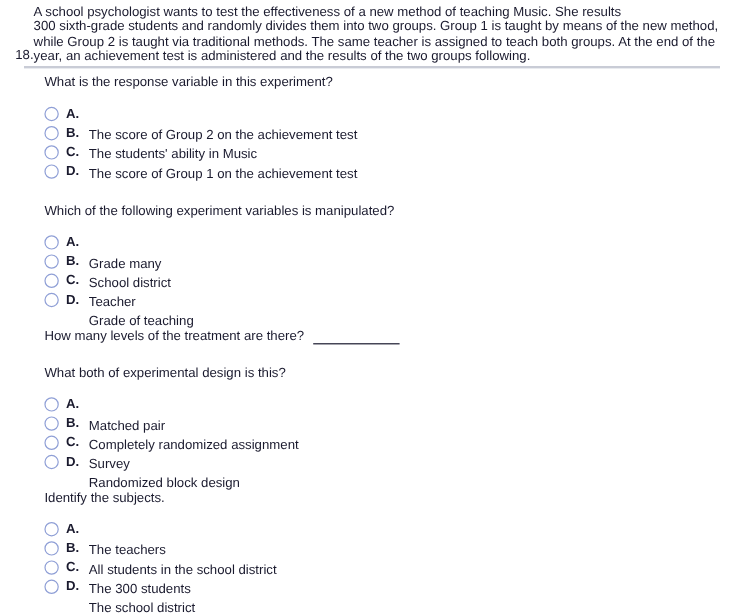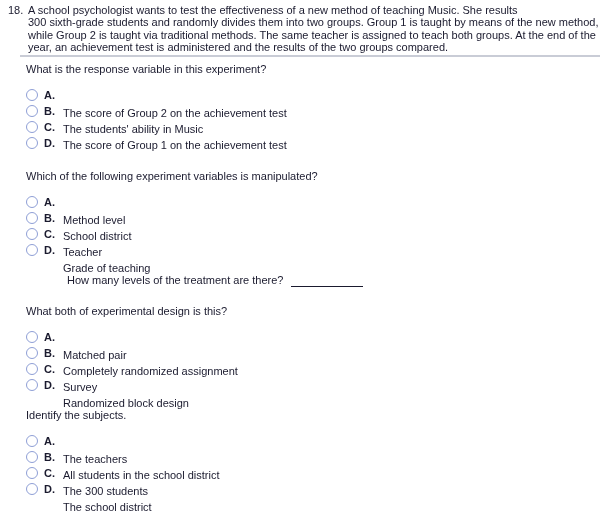--- a/index.html
+++ b/index.html
@@ -21,23 +21,24 @@
   .stem {
     display: flex;
     padding: 4px 6px 0 6px;
   }
   .stem-number {
     width: 22px;
     flex: 0 0 22px;
     font-size: 11px;
     line-height: 12.4px;
     color: #1a1a2e;
-    text-align: left;
+    text-align: right;
     padding-left: 2px;
     box-sizing: border-box;
+    margin-top: 36px;
   }
   .stem-text {
     flex: 1 1 auto;
     font-size: 11px;
     line-height: 12.4px;
     color: #1a1a2e;
     max-width: 575px;
   }
   .stem-line { white-space: nowrap; }
 
@@ -50,34 +51,34 @@
     height: 2px;
     background: #c9ccd6;
   }
 
   
   .questions {
     position: absolute;
     top: 63px;
     left: 0;
     right: 0;
+    padding-left: 11px;
   }
   .qblock {
     padding: 0 0 0 26px;
   }
   .qtext {
     font-size: 11px;
     line-height: 13px;
     color: #1a1a2e;
     margin-bottom: 2px;
   }
   .qtext.with-blank {
     display: flex;
     align-items: flex-end;
-    margin-left: 41px;
   }
   .blank-line {
     display: inline-block;
     width: 72px;
     border-bottom: 1.4px solid #1a1a2e;
     margin-left: 8px;
     height: 11px;
   }
 
   .options {
@@ -118,21 +119,21 @@
 </style>
 </head>
 <body>
 
 <div class="stem">
   <div class="stem-number">18.</div>
   <div class="stem-text">
     <div class="stem-line">A school psychologist wants to test the effectiveness of a new method of teaching Music. She results</div>
     <div class="stem-line">300 sixth-grade students and randomly divides them into two groups. Group 1 is taught by means of the new method,</div>
     <div class="stem-line">while Group 2 is taught via traditional methods. The same teacher is assigned to teach both groups. At the end of the</div>
-    <div class="stem-line">year, an achievement test is administered and the results of the two groups compared.</div>
+    <div class="stem-line">year, an achievement test is administered and the results of the two groups following.</div>
   </div>
 </div>
 
 <div class="divider"></div>
 
 <div class="questions">
 
   <div class="qblock">
     <div class="qtext">What is the response variable in this experiment?</div>
     <div class="options">
@@ -159,21 +160,21 @@
   </div>
 
   <div class="gap-lg"></div>
 
   <div class="qblock">
     <div class="qtext">Which of the following experiment variables is manipulated?</div>
     <div class="options">
       <div class="option">
         <span class="radio"></span>
         <span class="opt-letter">A.</span>
-        <span class="opt-text">Method level</span>
+        <span class="opt-text">Grade many</span>
       </div>
       <div class="option">
         <span class="radio"></span>
         <span class="opt-letter">B.</span>
         <span class="opt-text">School district</span>
       </div>
       <div class="option">
         <span class="radio"></span>
         <span class="opt-letter">C.</span>
         <span class="opt-text">Teacher</span>

